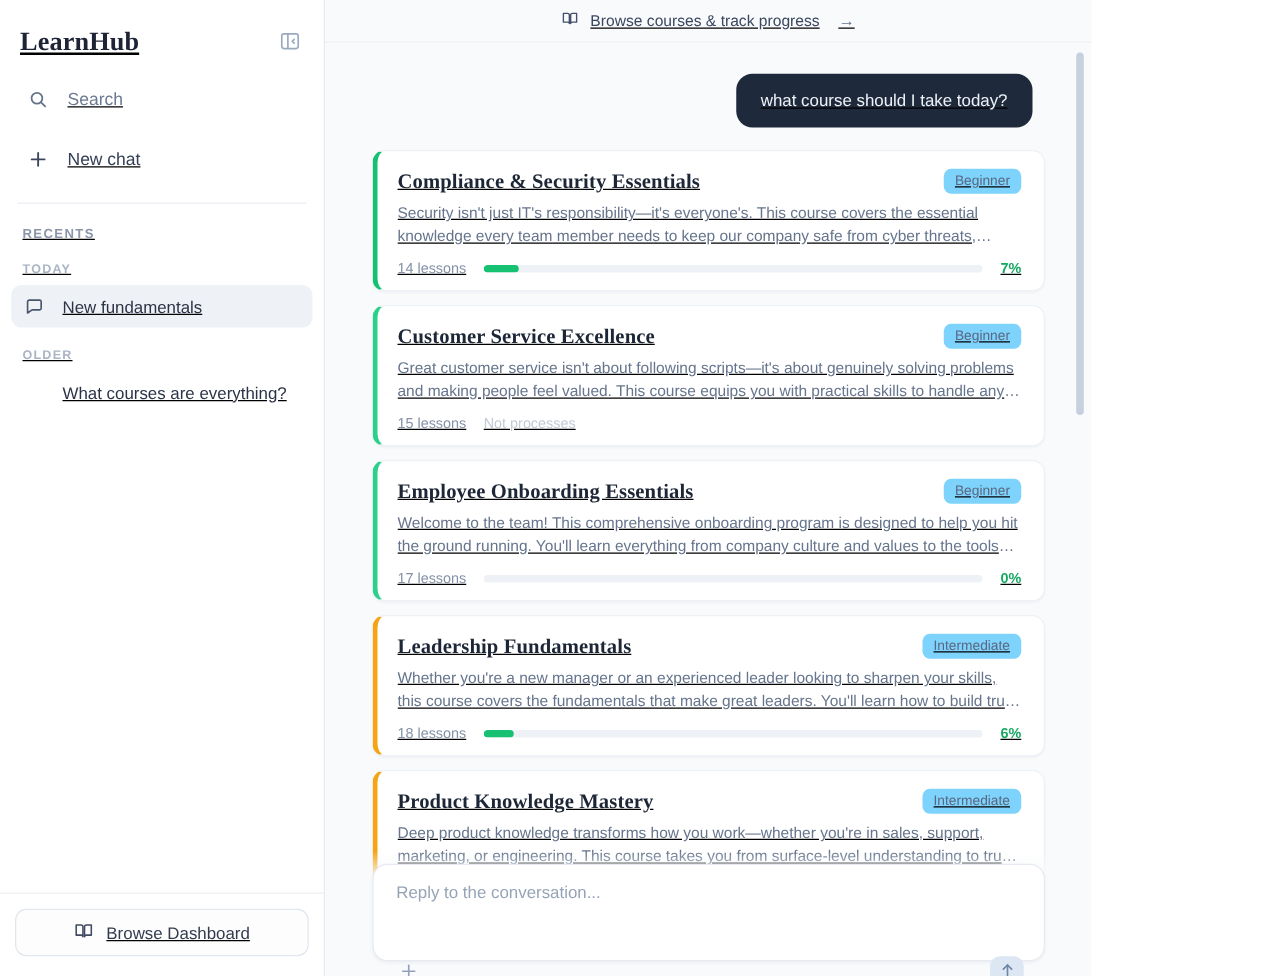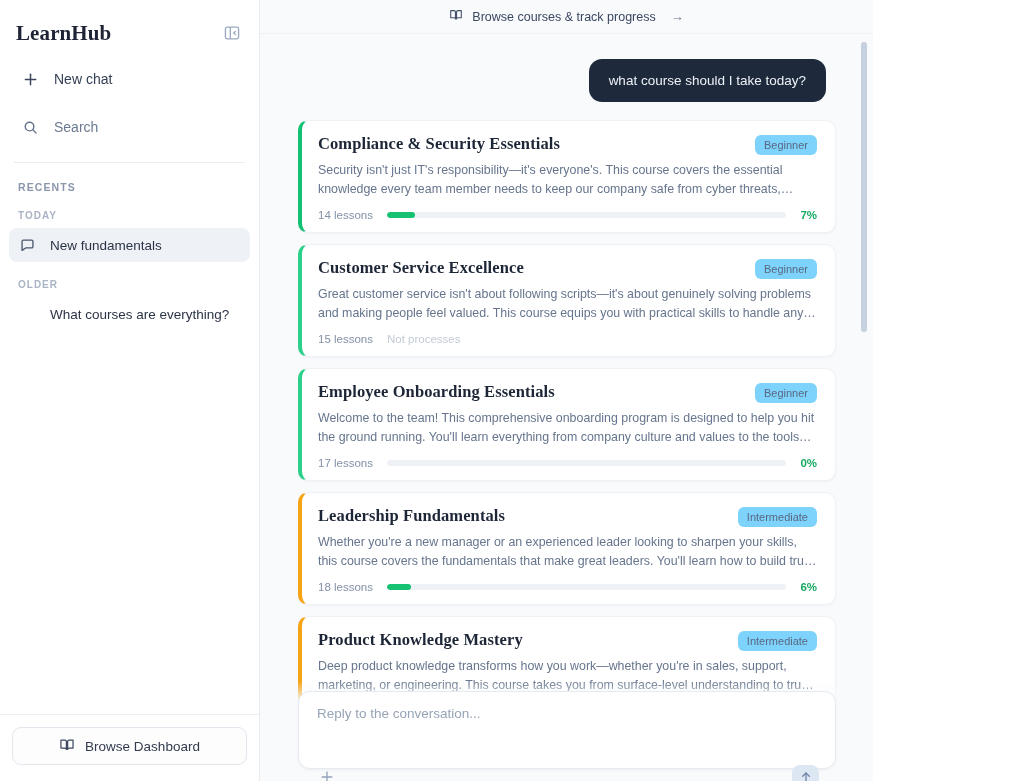--- a/index.html
+++ b/index.html
@@ -2,21 +2,21 @@
 <html><head>
 <meta charset="utf-8">
 <style>
   * { box-sizing: border-box; margin: 0; padding: 0; }
   html, body {
     width: 1025px; height: 781px;
     font-family: "Liberation Sans", sans-serif;
     background: #ffffff;
     overflow: hidden;
   }
-  .app { display: flex; width: 873px; height: 781px; }
+  .app { display: flex; width: 873px; height: 781px; text-decoration: underline; }
 
   
   .sidebar {
     width: 260px; height: 781px;
     background: #ffffff;
     border-right: 1px solid #e8ecf1;
     display: flex; flex-direction: column;
     position: relative;
   }
   .sb-top { padding: 18px 16px 0 16px; }
@@ -90,21 +90,21 @@
 
   .cards { margin-top: 18px; padding-right: 12px; }
   .card {
     background: #ffffff; border-radius: 10px;
     border: 1px solid #eef1f5;
     border-left-width: 4px; border-left-style: solid;
     margin-bottom: 11px; padding: 13px 18px 11px 16px;
     box-shadow: 0 1px 2px rgba(16,24,40,.04);
     position: relative; cursor: pointer;
   }
-  .card-head { display: flex; align-items: flex-start; justify-content: space-between; }
+  .card-head { display: flex; align-items: center; justify-content: space-between; }
   .card-title {
     font-family: "Liberation Serif", serif;
     font-size: 16.5px; font-weight: 700; color: #1d2636; letter-spacing: .1px;
   }
   .badge {
     background: #7dd3fc; color: #5a6781;
     font-size: 11px; padding: 4px 9px; border-radius: 6px;
     white-space: nowrap; margin-left: 14px; margin-top: 1px;
   }
   .card-desc {
@@ -156,38 +156,38 @@
         <div class="brand">LearnHub</div>
         <div class="collapse-btn">
           <svg width="16" height="16" viewBox="0 0 18 18" fill="none" stroke="#9aa9c0" stroke-width="1.5">
             <rect x="1.6" y="2.4" width="14.8" height="13.2" rx="2"></rect>
             <line x1="7.1" y1="2.4" x2="7.1" y2="15.6"></line>
             <path d="M12.8 7.3 L10.9 9 L12.8 10.7" stroke-linecap="round" stroke-linejoin="round"></path>
           </svg>
         </div>
       </div>
 
+      <div class="nav-row search">
+        <span class="ico">
+          <svg width="15" height="15" viewBox="0 0 16 16" fill="none" stroke="#65738a" stroke-width="1.5">
+            <circle cx="7" cy="7" r="4.6"></circle>
+              <line x1="10.5" y1="10.5" x2="14" y2="14" stroke-linecap="round"></line>
+          </svg>
+        </span>
+        <span>Search</span>
+      </div>
+
       <div class="nav-row">
         <span class="ico">
           <svg width="15" height="15" viewBox="0 0 16 16" stroke="#3c465c" stroke-width="1.6" stroke-linecap="round">
             <line x1="8" y1="2.5" x2="8" y2="13.5"></line>
               <line x1="2.5" y1="8" x2="13.5" y2="8"></line>
           </svg>
         </span>
         <span>New chat</span>
-      </div>
-
-      <div class="nav-row search">
-        <span class="ico">
-          <svg width="15" height="15" viewBox="0 0 16 16" fill="none" stroke="#65738a" stroke-width="1.5">
-            <circle cx="7" cy="7" r="4.6"></circle>
-              <line x1="10.5" y1="10.5" x2="14" y2="14" stroke-linecap="round"></line>
-          </svg>
-        </span>
-        <span>Search</span>
       </div>
     </div>
 
     <div class="sb-divider"></div>
 
     <div class="sec-label">RECENTS</div>
 
     <div class="day-label">TODAY</div>
     <div class="chat-item active">
       <span class="ico">

